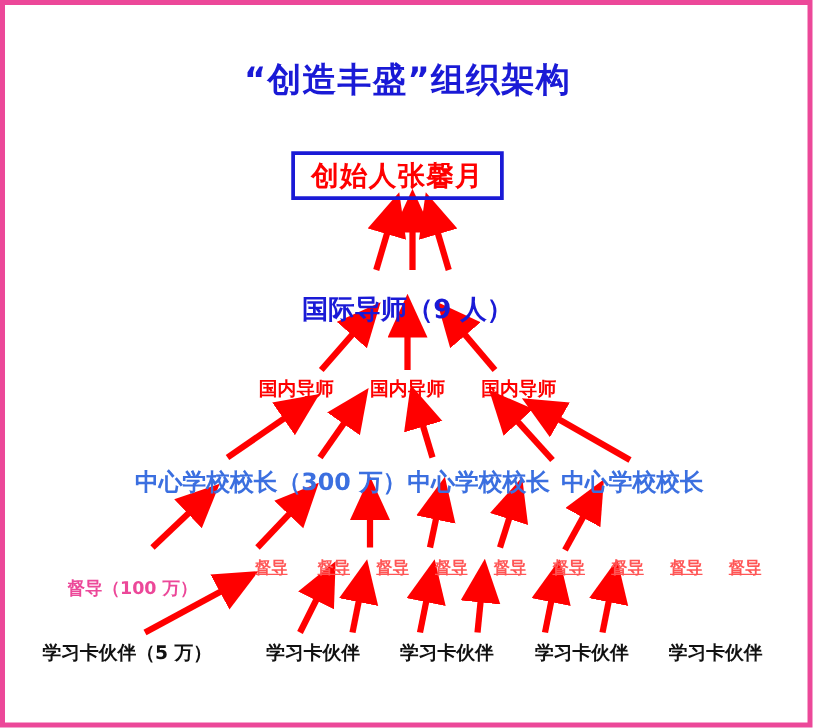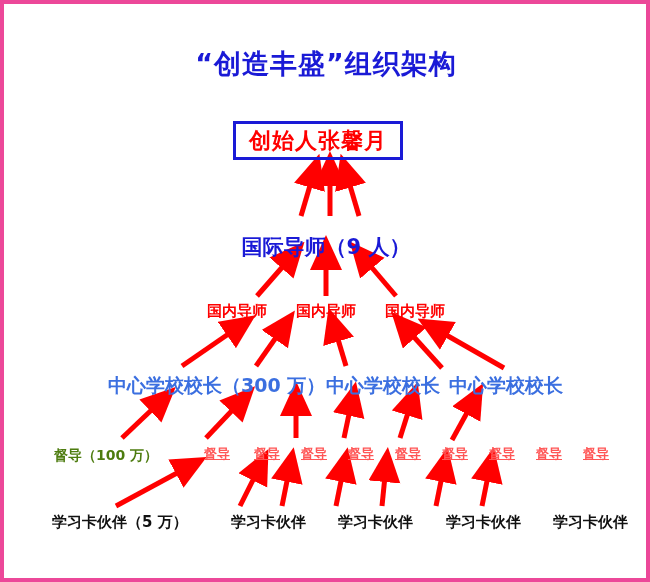--- a/index.html
+++ b/index.html
@@ -84,30 +84,29 @@
   .p2 { left: 322px; }
   .p3 { left: 445px; }
 
   .supervisor {
     color: #ff5555;
     font-size: 13px;
     top: 441px;
     text-decoration: underline;
   }
   .s-main {
-    color: #4d7c0f;
+    color: #ec4899;
     font-size: 14px;
-    top: 443px;
+    top: 458px;
     left: 50px;
   }
   .partner {
     color: #111111;
     font-size: 15px;
     top: 509px;
-    margin-left: 18px;
   }
   .pt1 { left: 30px; }
   .pt2 { left: 209px; }
   .pt3 { left: 316px; }
   .pt4 { left: 424px; }
   .pt5 { left: 531px; }
 
   svg.arrows {
     position: absolute;
     left: 0;

